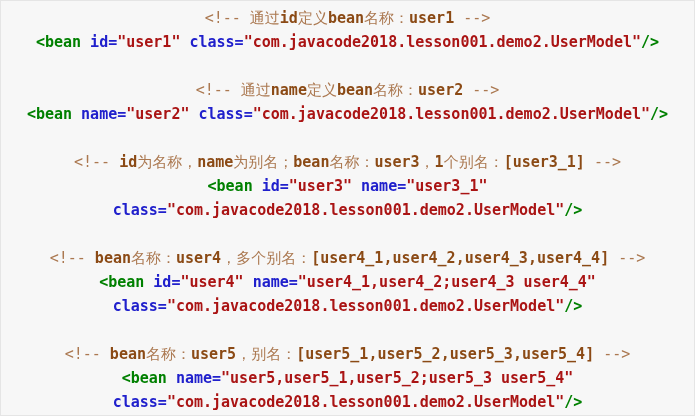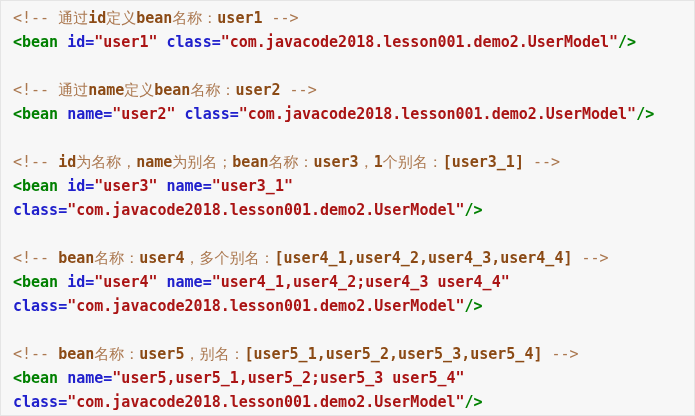--- a/index.html
+++ b/index.html
@@ -10,21 +10,21 @@
     background: var(--bg, #f7f7f7);
     border: 1px solid var(--border, #e5e5e5);
     padding: 5px 12px 4px 12px;
     overflow: hidden;
     font-family: "DejaVu Sans Mono", "Liberation Mono", monospace;
     font-size: 15px;
     line-height: 24px;
     font-weight: bold;
     white-space: pre;
   }
-  .code-line { height: 24px; white-space: pre; }
+  .code-line { height: 24px; white-space: pre; text-align: center; }
   
   .tok-cm  { color: var(--cm, #ab7850); font-weight: normal; }
   
   .tok-cc  { color: var(--cc, #8b4a15); font-weight: bold; }
   
   .tok-tag { color: var(--tag, #008000); }
   
   .tok-attr{ color: var(--attr, #2020cc); }
   
   .tok-str { color: var(--str, #aa1414); }

